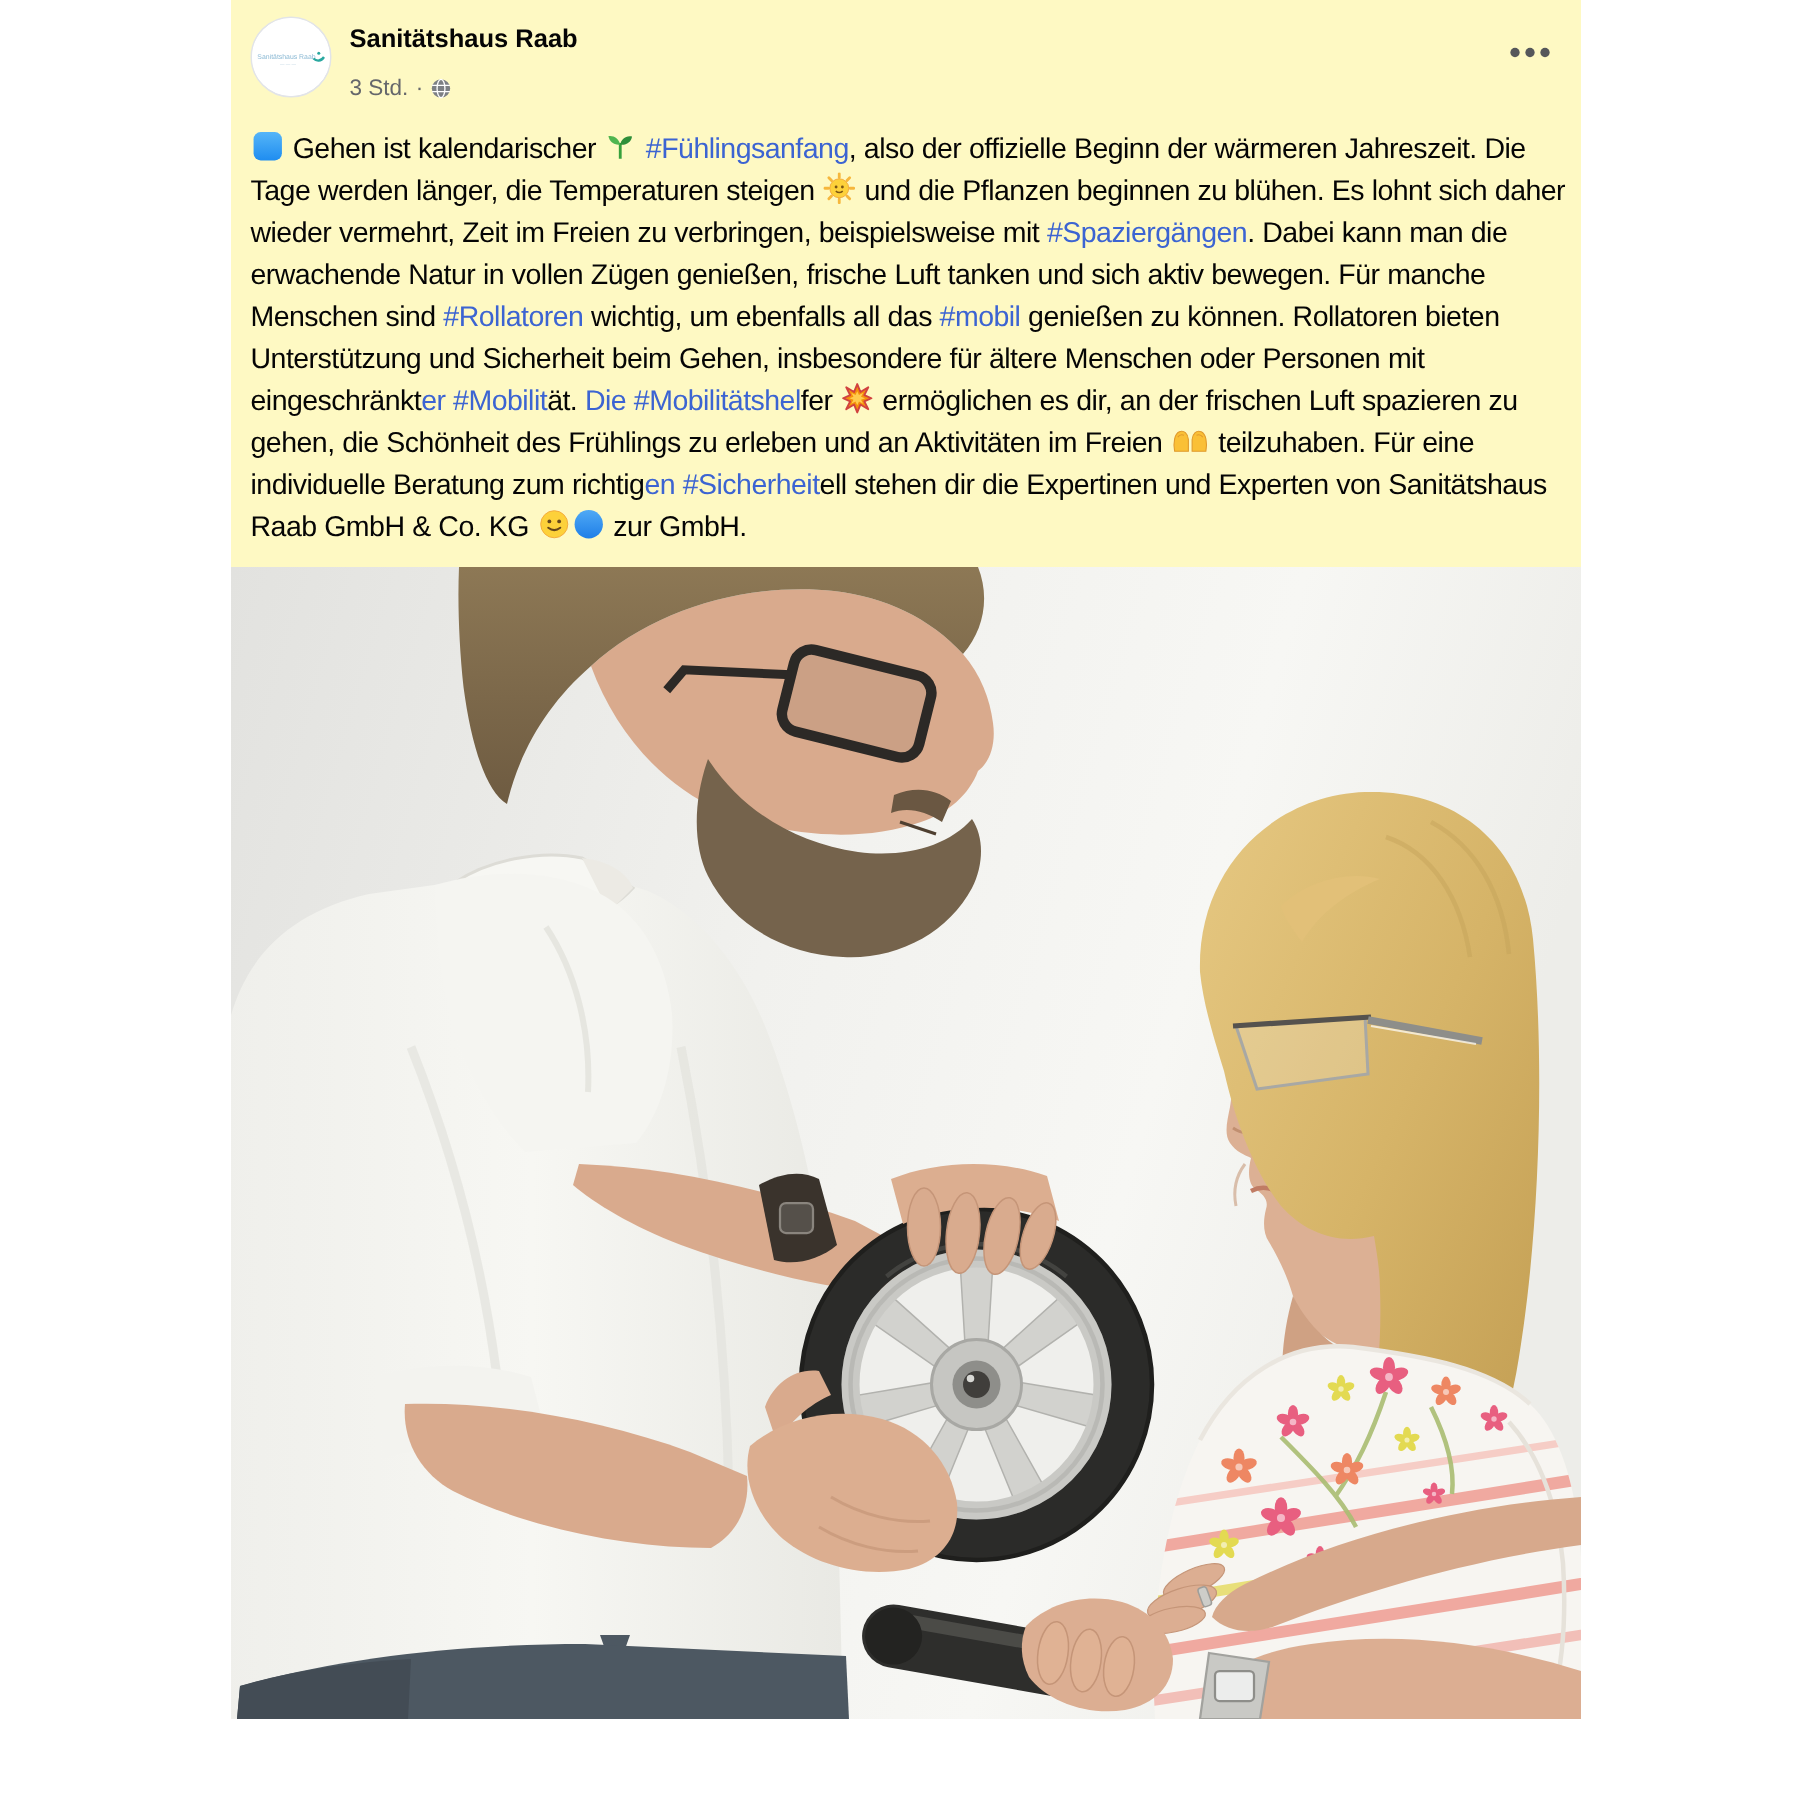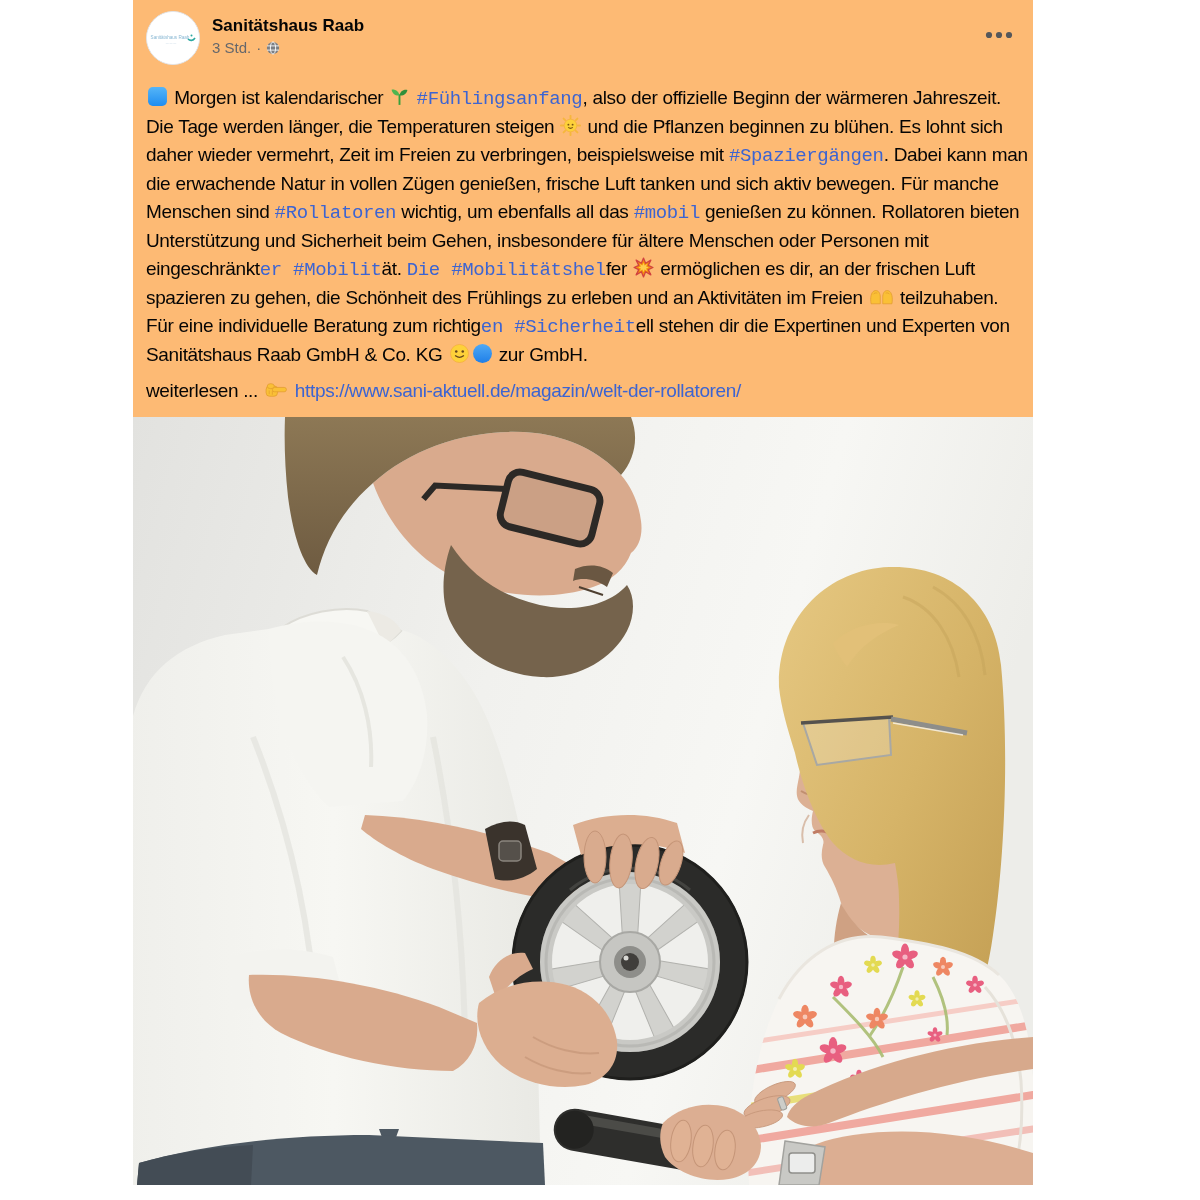--- a/index.html
+++ b/index.html
@@ -1,31 +1,31 @@
 <!DOCTYPE html>
 <html style="--link: #3c64d2; --meta: #65676b;"><head>
 <meta charset="utf-8">
 <style>
   html,body{margin:0;padding:0;width:1200px;height:1200px;background:#ffffff;overflow:hidden;
     font-family:"Liberation Sans","DejaVu Sans",sans-serif;color:#050505;}
   :root{--link:#3c64d2;--meta:#65676b;}
-  .post{position:absolute;left:133px;top:0;width:900px;background:#fdba74;}
+  .post{position:absolute;left:154px;top:0;width:900px;background:#fef9c3;}
   .post-header{position:relative;display:flex;padding:8px 4px 0 13px;}
   .avatar{width:52px;height:52px;border-radius:50%;border:1px solid #e2e4e8;background:#fff;
     overflow:hidden;flex:none;margin-top:3px;cursor:pointer;}
   .avatar svg{display:block;width:100%;height:100%;}
   .header-text{margin-left:12px;padding-top:7px;}
   .page-name{font-weight:700;font-size:17px;line-height:21px;color:#050505;cursor:pointer;}
-  .meta{font-size:15px;color:var(--meta);display:flex;align-items:center;gap:5px;margin-top:3px;}
+  .meta{font-size:15px;color:var(--meta);display:flex;align-items:center;gap:5px;margin-top:14px;}
   .meta .globe{display:inline-flex;width:14px;height:14px;}
   .more-btn{position:absolute;right:16px;top:20px;width:36px;height:30px;display:flex;
     align-items:center;justify-content:center;border-radius:6px;cursor:pointer;}
   .post-text{padding:19px 4px 0 13px;font-size:19px;line-height:28px;letter-spacing:-0.35px;
     color:#050505;word-spacing:0.2px;}
-  .hashtag{color:var(--link);cursor:pointer;font-family:Liberation Mono, monospace;}
+  .hashtag{color:var(--link);cursor:pointer;}
   .post-link{color:var(--link);text-decoration:none;cursor:pointer;word-break:break-all;}
   .emoji{display:inline-block;width:21px;height:21px;vertical-align:-3px;margin:0 1px;}
   .emoji.wide{width:25px;}
   .emoji svg{width:100%;height:100%;display:block;}
   .read-more-line{padding:8px 4px 0 13px;font-size:19px;letter-spacing:-0.35px;line-height:28px;}
   .photo{margin:12px 0 0 0;width:900px;height:768px;overflow:hidden;cursor:pointer;}
   .photo svg{display:block;}
 </style>
 </head>
 <body>
@@ -67,21 +67,21 @@
   </header>
 
   <div class="post-text" id="post-text"><span class="emoji"><svg viewBox="0 0 20 20">
           <defs>
             <linearGradient id="g1" x1="0" y1="0" x2="0" y2="1">
               <stop offset="0" stop-color="#55b5f8"></stop>
               <stop offset="1" stop-color="#1f8df0"></stop>
             </linearGradient>
           </defs>
           <rect x="1" y="1" width="18" height="18" rx="4.5" fill="url(#g1)"></rect>
-        </svg></span><span> Morgen ist kalendarischer </span><span class="emoji"><svg viewBox="0 0 20 20">
+        </svg></span><span> Gehen ist kalendarischer </span><span class="emoji"><svg viewBox="0 0 20 20">
           <path d="M10,18 C10,13 10,10 10,8" stroke="#37a03c" stroke-width="1.8" fill="none"></path>
           <path d="M10,9 C9,5 6,3 2.5,3.5 C3,7 6,9.5 10,9 Z" fill="#4fb54f"></path>
           <path d="M10,9 C10.5,5.5 13.5,3 17.5,3.8 C17,7.5 13.5,9.6 10,9 Z" fill="#2f8f3a"></path>
         </svg></span><span> </span><span class="hashtag">#Fühlingsanfang</span><span>, also der offizielle Beginn der wärmeren Jahreszeit. Die Tage werden länger, die Temperaturen steigen </span><span class="emoji"><svg viewBox="0 0 20 20">
           <g stroke="#f6b73c" stroke-width="1.8" stroke-linecap="round">
             <line x1="10" y1="0.8" x2="10" y2="3.2"></line>
             <line x1="10" y1="16.8" x2="10" y2="19.2"></line>
             <line x1="0.8" y1="10" x2="3.2" y2="10"></line>
             <line x1="16.8" y1="10" x2="19.2" y2="10"></line>
             <line x1="3.4" y1="3.4" x2="5.1" y2="5.1"></line>
@@ -110,28 +110,20 @@
         </svg></span><span class="emoji"><svg viewBox="0 0 20 20">
           <defs>
             <linearGradient id="g2" x1="0" y1="0" x2="0" y2="1">
               <stop offset="0" stop-color="#4fa9f5"></stop>
               <stop offset="1" stop-color="#1f7fe8"></stop>
             </linearGradient>
           </defs>
           <circle cx="10" cy="10" r="9" fill="url(#g2)"></circle>
         </svg></span><span> zur GmbH.</span></div>
 
-  <div class="read-more-line" id="read-more"><span>weiterlesen ... </span><span class="emoji wide"><svg viewBox="0 0 24 20">
-          <g fill="#fac036" stroke="#e09b2d" stroke-width="0.7">
-            <rect x="2" y="6.5" width="11" height="10" rx="3.5"></rect>
-            <rect x="8" y="8" width="13.5" height="4.2" rx="2.1"></rect>
-            <ellipse cx="6.5" cy="6.8" rx="3.4" ry="2.4"></ellipse>
-          </g>
-          <path d="M5,11 L5,14.5 M8,11.5 L8,15" stroke="#e09b2d" stroke-width="0.7"></path>
-        </svg></span><span> </span><span class="post-link">https://www.sani-aktuell.de/magazin/welt-der-rollatoren/</span></div>
 
   <figure class="photo">
     <svg viewBox="0 0 900 768" width="900" height="768">
       <defs>
         <linearGradient id="bgG" x1="0" y1="0" x2="1" y2="0.25">
           <stop offset="0" stop-color="#e2e2df"></stop>
             <stop offset="0.45" stop-color="#f1f1ee"></stop>
           <stop offset="0.75" stop-color="#f7f7f4"></stop>
             <stop offset="1" stop-color="#ededE9"></stop>
         </linearGradient>

